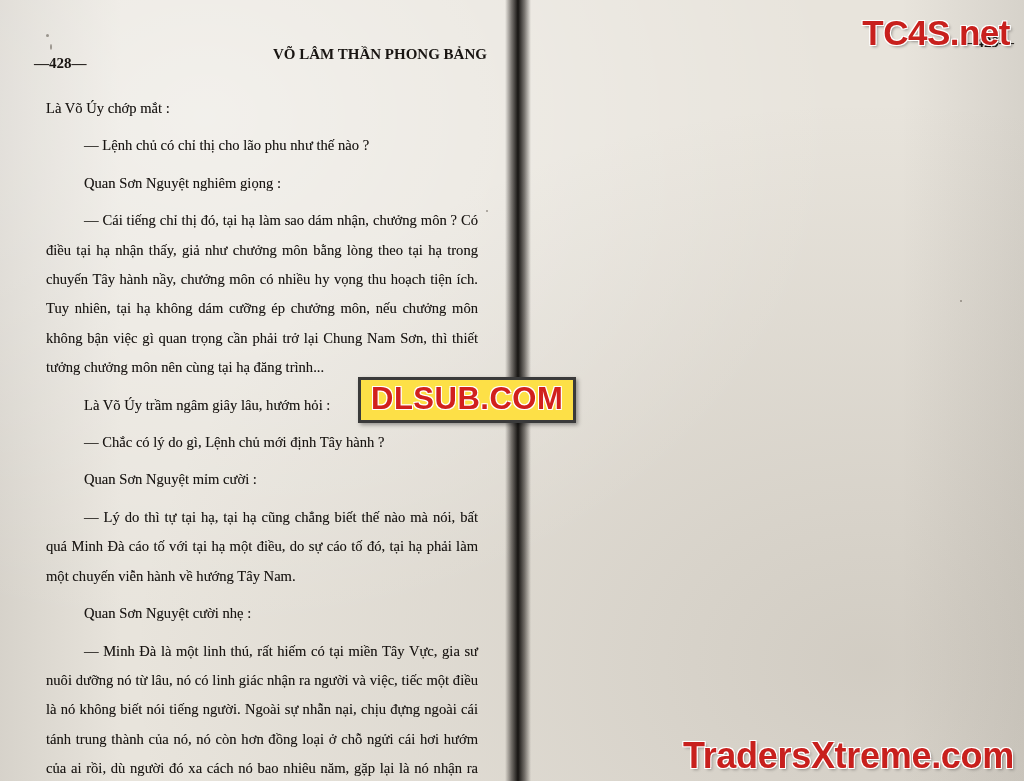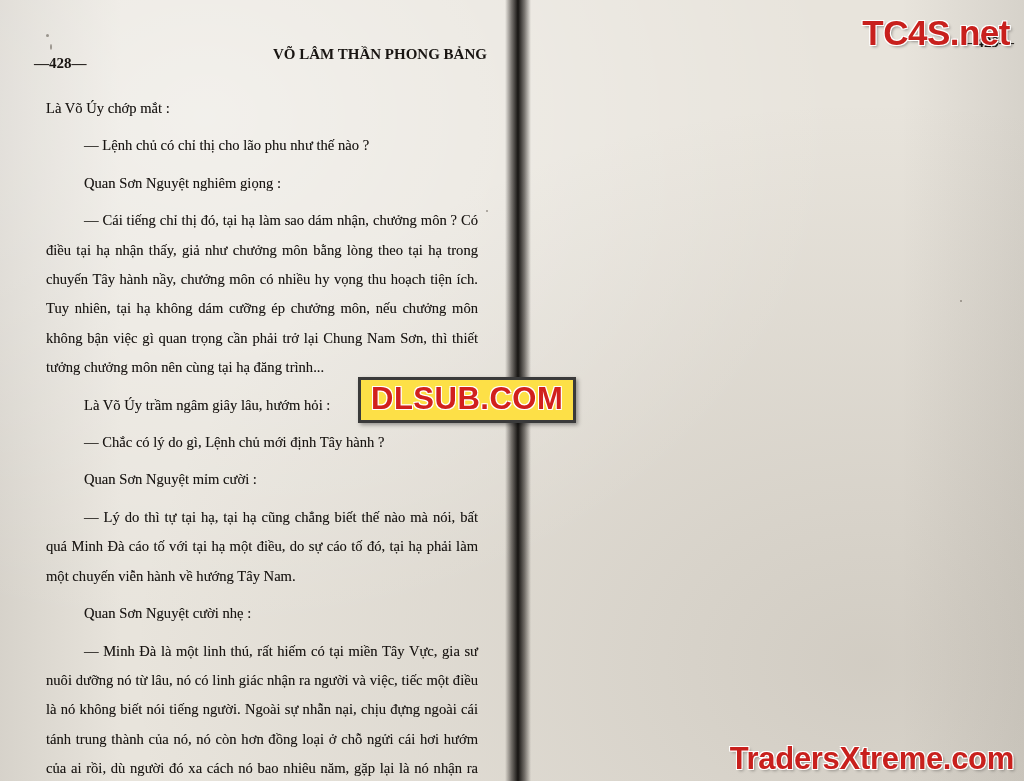--- a/index.html
+++ b/index.html
@@ -118,21 +118,21 @@
     padding: 1px 10px 3px 10px;
     letter-spacing: 0.5px;
     text-shadow:
       1px 1px 0 #ffffff, -1px -1px 0 #ffffff,
       1px -1px 0 #ffffff, -1px 1px 0 #ffffff;
     box-shadow: 2px 2px 4px rgba(0,0,0,0.35);
   }
   .wm-traders {
     right: 10px;
     bottom: 4px;
-    font-size: 31px;
+    font-size: 36px;
     color: #c8201d;
     text-shadow:
       1px 1px 0 #ffffff, -1px -1px 0 #ffffff,
       1px -1px 0 #ffffff, -1px 1px 0 #ffffff,
       2px 2px 3px rgba(0,0,0,0.30);
     letter-spacing: -0.3px;
   }
   .speck {
     position: absolute;
     background: #4a4238;

